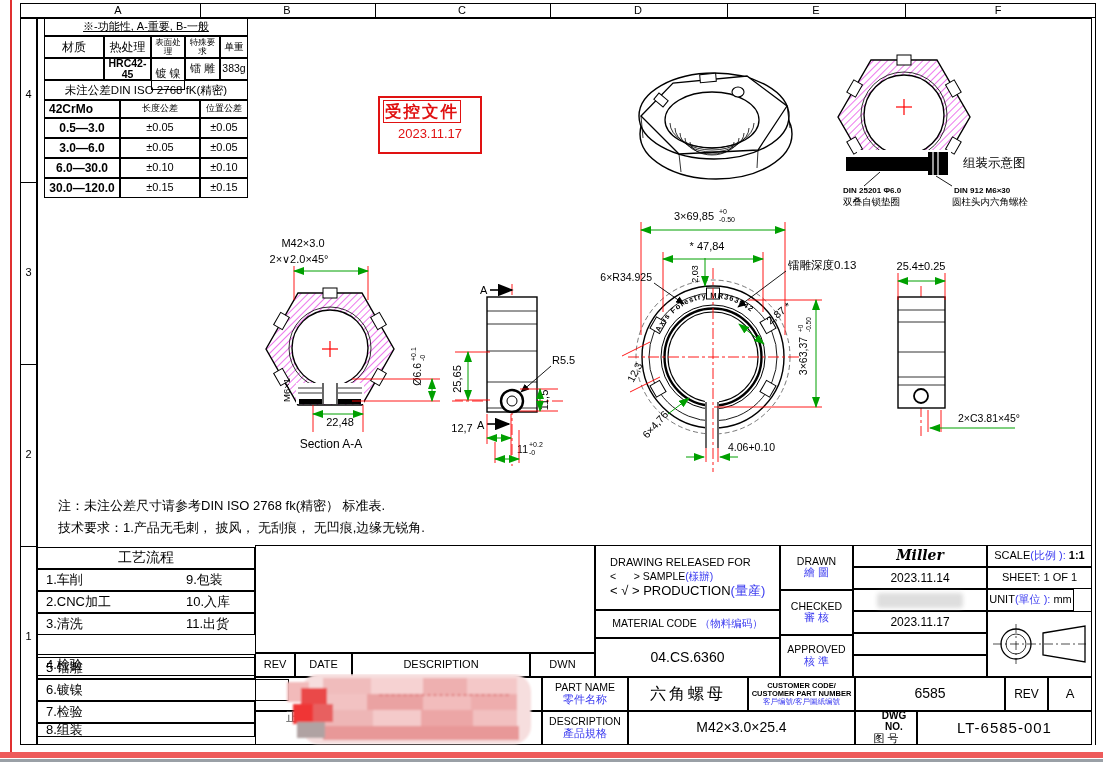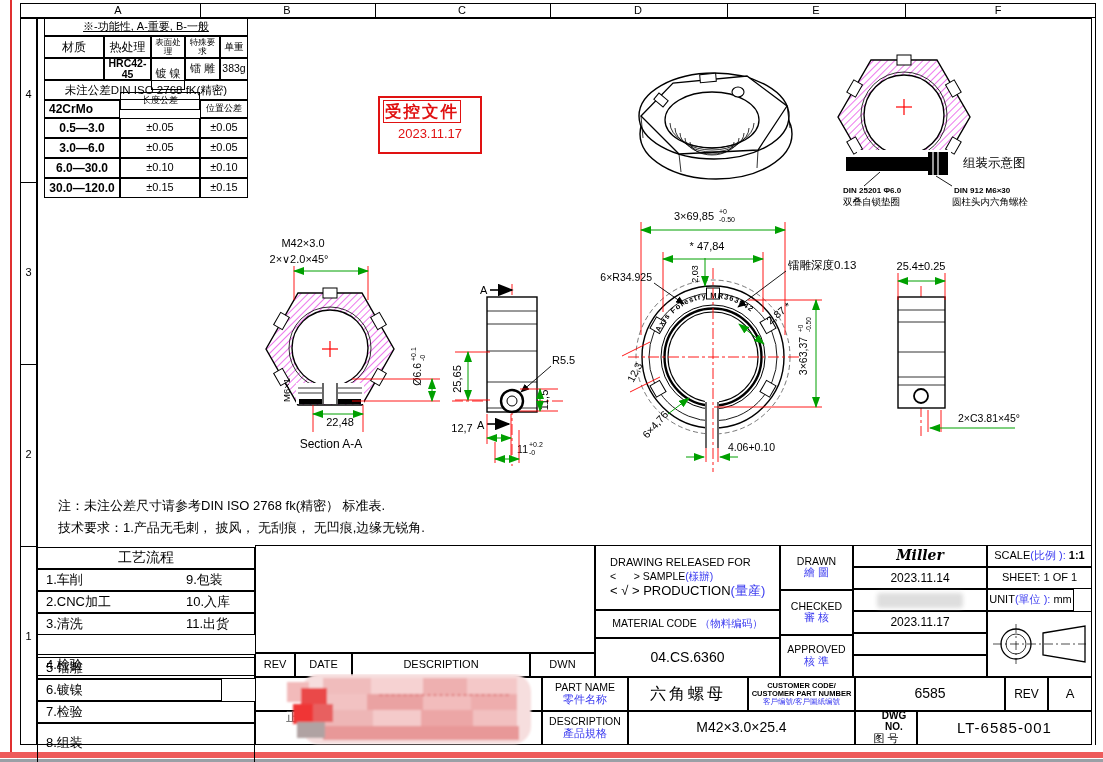--- a/index.html
+++ b/index.html
@@ -69,21 +69,21 @@
   <div class="cell" style="left:151px;top:36px;width:34px;height:22px;font-size:8.5px;">表面处理</div>
   <div class="cell" style="left:185px;top:36px;width:35px;height:22px;font-size:8.5px;">特殊要求</div>
   <div class="cell" style="left:220px;top:36px;width:28px;height:22px;font-size:9.5px;">单重</div>
   <div class="cell" style="left:44px;top:58px;width:60px;height:22px;"></div>
   <div class="cell b" style="left:104px;top:58px;width:47px;height:22px;font-size:10.5px;">HRC42-45</div>
   <div class="cell" style="left:151px;top:58px;width:34px;height:32px;font-size:11px;">镀 镍</div>
   <div class="cell" style="left:185px;top:58px;width:35px;height:22px;font-size:11px;">镭 雕</div>
   <div class="cell" style="left:220px;top:58px;width:28px;height:22px;font-size:10.5px;">383g</div>
   <div class="cell" style="left:44px;top:80px;width:204px;height:20px;font-size:11.5px;">未注公差DIN ISO 2768 fK(精密)</div>
   <div class="cell b" style="left:44px;top:100px;width:76px;height:18px;font-size:12px;justify-content:flex-start;padding-left:4px;">42CrMo</div>
-  <div class="cell" style="left:120px;top:92px;width:80px;height:18px;font-size:9px;">长度公差</div>
+  <div class="cell" style="left:120px;top:100px;width:80px;height:18px;font-size:9px;">长度公差</div>
   <div class="cell" style="left:200px;top:100px;width:48px;height:18px;font-size:9px;">位置公差</div>
   <div class="cell b" style="left:44px;top:118px;width:76px;height:20px;font-size:12px;text-align:center;">0.5—3.0</div>
   <div class="cell" style="left:120px;top:118px;width:80px;height:20px;font-size:11px;">±0.05</div>
   <div class="cell" style="left:200px;top:118px;width:48px;height:20px;font-size:11px;">±0.05</div>
   <div class="cell b" style="left:44px;top:138px;width:76px;height:20px;font-size:12px;">3.0—6.0</div>
   <div class="cell" style="left:120px;top:138px;width:80px;height:20px;font-size:11px;">±0.05</div>
   <div class="cell" style="left:200px;top:138px;width:48px;height:20px;font-size:11px;">±0.05</div>
   <div class="cell b" style="left:44px;top:158px;width:76px;height:20px;font-size:12px;">6.0—30.0</div>
   <div class="cell" style="left:120px;top:158px;width:80px;height:20px;font-size:11px;">±0.10</div>
   <div class="cell" style="left:200px;top:158px;width:48px;height:20px;font-size:11px;">±0.10</div>
@@ -111,27 +111,27 @@
   <div class="cell" style="left:37px;top:613px;width:218px;height:22px;justify-content:flex-start;font-size:13px;">
     <span style="padding-left:8px;">3.清洗</span>
     <span class="abs" style="left:148px;">11.出货</span>
   </div>
   <div class="cell" style="left:37px;top:654px;width:218px;height:22px;justify-content:flex-start;font-size:13px;">
       <span style="padding-left:8px;">4.检验</span>
     </div>
   <div class="cell" style="left:37px;top:657px;width:218px;height:22px;justify-content:flex-start;font-size:13px;">
       <span style="padding-left:8px;">5 镭雕</span>
     </div>
-  <div class="cell" style="left:37px;top:679px;width:185px;height:22px;justify-content:flex-start;font-size:13px;">
+  <div class="cell" style="left:37px;top:679px;width:252px;height:22px;justify-content:flex-start;font-size:13px;">
       <span style="padding-left:8px;">6.镀镍</span>
     </div>
   <div class="cell" style="left:37px;top:701px;width:218px;height:22px;justify-content:flex-start;font-size:13px;">
       <span style="padding-left:8px;">7.检验</span>
     </div>
-  <div class="cell" style="left:37px;top:723px;width:218px;height:40px;justify-content:flex-start;font-size:13px;">
+  <div class="cell" style="left:37px;top:723px;width:218px;height:14px;justify-content:flex-start;font-size:13px;">
       <span style="padding-left:8px;">8.组装</span>
     </div>
 
   <div class="cell" style="left:255px;top:545px;width:340px;height:108px;"></div>
   <div class="cell" style="left:255px;top:653px;width:40px;height:24px;font-size:11px;">REV</div>
   <div class="cell" style="left:295px;top:653px;width:57px;height:24px;font-size:11px;">DATE</div>
   <div class="cell" style="left:352px;top:653px;width:178px;height:24px;font-size:11px;">DESCRIPTION</div>
   <div class="cell" style="left:530px;top:653px;width:65px;height:24px;font-size:11px;">DWN</div>
 
   <div class="cell colcell" style="left:595px;top:545px;width:185px;height:65px;align-items:flex-start;justify-content:center;padding-left:14px;">

